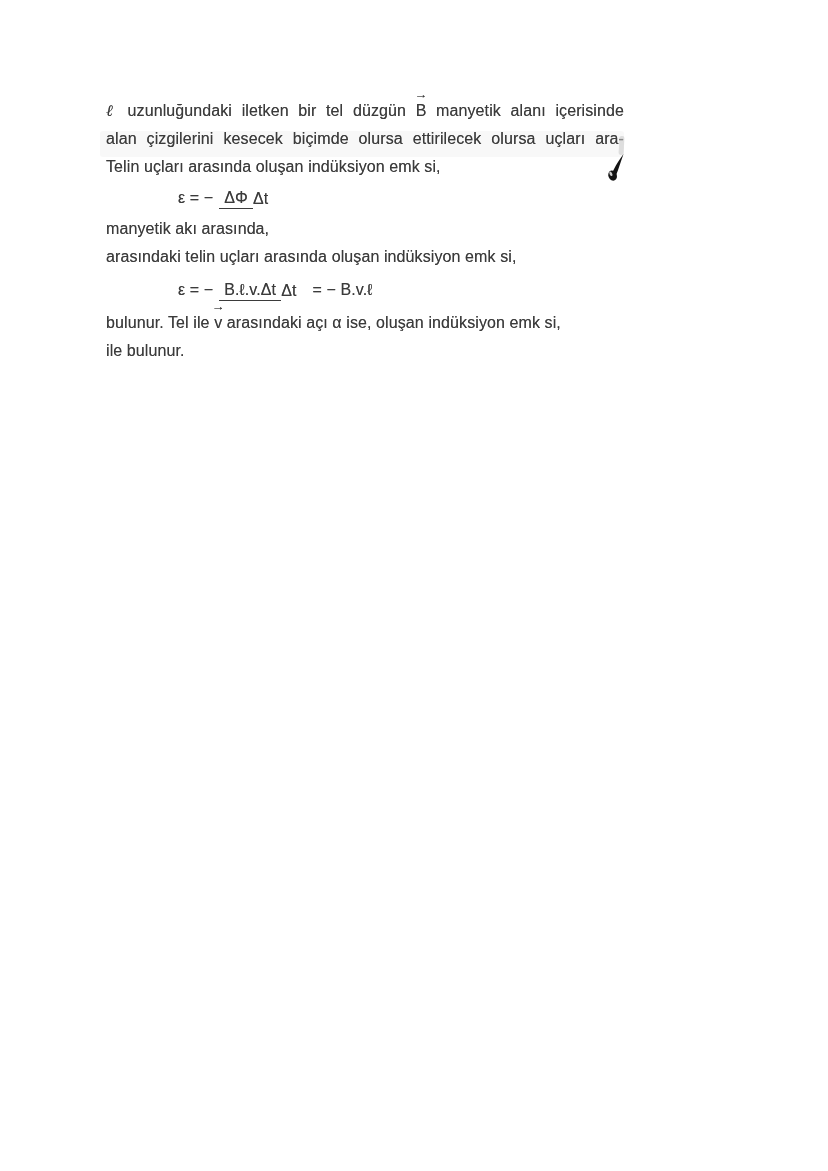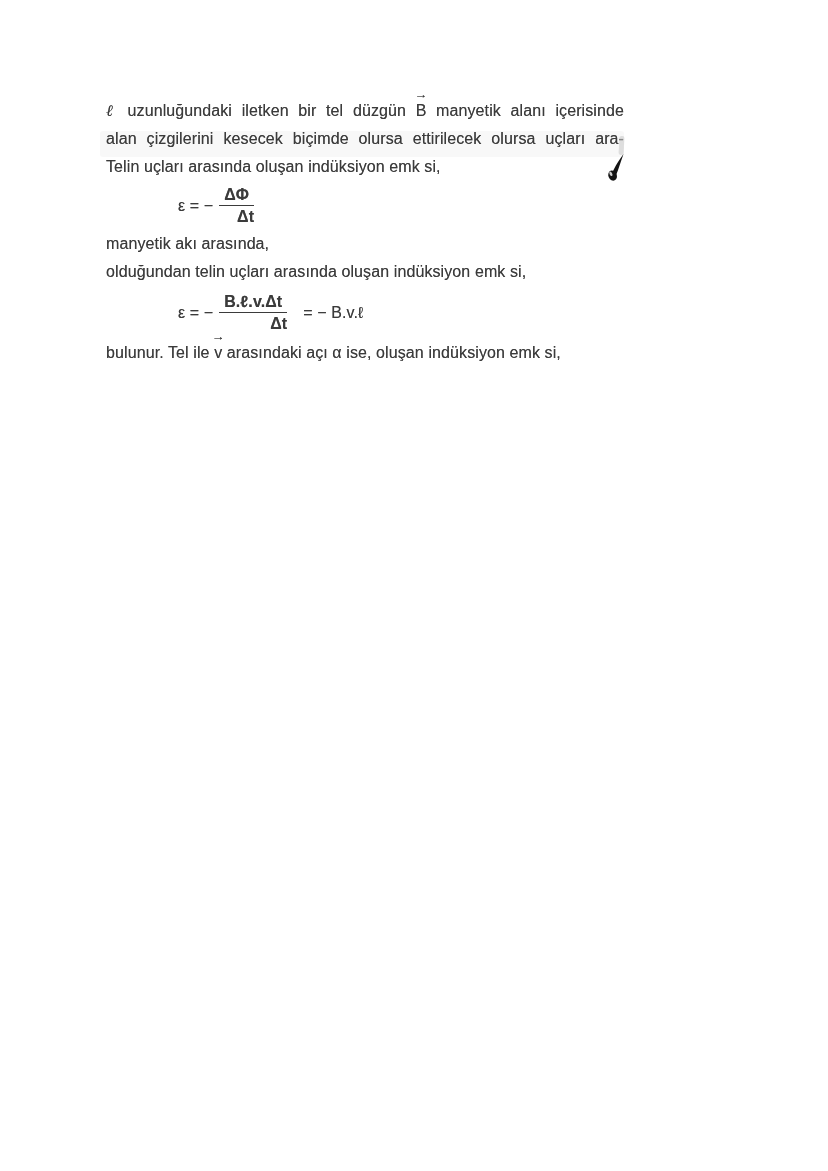--- a/index.html
+++ b/index.html
@@ -61,25 +61,24 @@
   .formula.simple {
     display: block;
     min-height: 28px;
     margin-top: 1px;
     margin-bottom: 1px;
   }
   .formula .lhs { margin-right: 6px; }
   .formula .rhs { margin-left: 16px; }
   .frac {
     display: inline-flex;
-    flex-direction: column;
-    align-items: flex-end;
+    flex-direction: row;
+    align-items: center;
     line-height: 21px;
     vertical-align: middle;
-    font-weight: bold;
   }
   .frac .num {
     border-bottom: 1.6px solid #3b3b3b;
     padding: 0 5px 0px 5px;
   }
   .frac .den { padding-top: 0px; }
   .f1 { margin-top: 3px; margin-bottom: 3px; }
   .f3 { margin-top: 5px; margin-bottom: 5px; }
   
   .blot {
@@ -129,34 +128,35 @@
       <span class="frac">
         <span class="num">ΔΦ</span>
         <span class="den">Δt</span>
       </span>
     </div>
 
 
     <div class="line">manyetik akı arasında,</div>
 
 
-    <div class="line">olduğundan telin uçları arasında oluşan indüksiyon emk si,</div>
+    <div class="line">arasındaki telin uçları arasında oluşan indüksiyon emk si,</div>
 
     <div class="formula f3">
       <span class="lhs">ε = −</span>
       <span class="frac">
         <span class="num">B.ℓ.v.Δt</span>
         <span class="den">Δt</span>
       </span>
       <span class="rhs">= − B.v.ℓ</span>
     </div>
 
     <div class="line"><span>bulunur. Tel ile </span><span class="vec"><span class="arr">→</span><span>v</span></span><span> arasındaki açı α ise, oluşan indüksiyon emk si,</span></div>
 
 
+    <div class="line">ile bulunur.</div>
 
   </div>
 
   <div class="smudge"></div>
 
   <svg class="blot" width="20" height="30" viewBox="0 0 20 30" aria-hidden="true">
     <path d="M18.5 1 C14.5 6.5 11.5 11 8.8 16.5 L5.2 23.5 C4.2 26.2 6.8 27.6 9 25.4 C11.8 22.4 13.2 16 18.5 1 Z" fill="#141414"></path>
     <ellipse cx="7.6" cy="22.6" rx="4.2" ry="5.2" transform="rotate(-24 7.6 22.6)" fill="#141414"></ellipse>
     <ellipse cx="5.9" cy="20.8" rx="1.3" ry="2.4" transform="rotate(-28 5.9 20.8)" fill="#cdcdcd"></ellipse>
   </svg>

